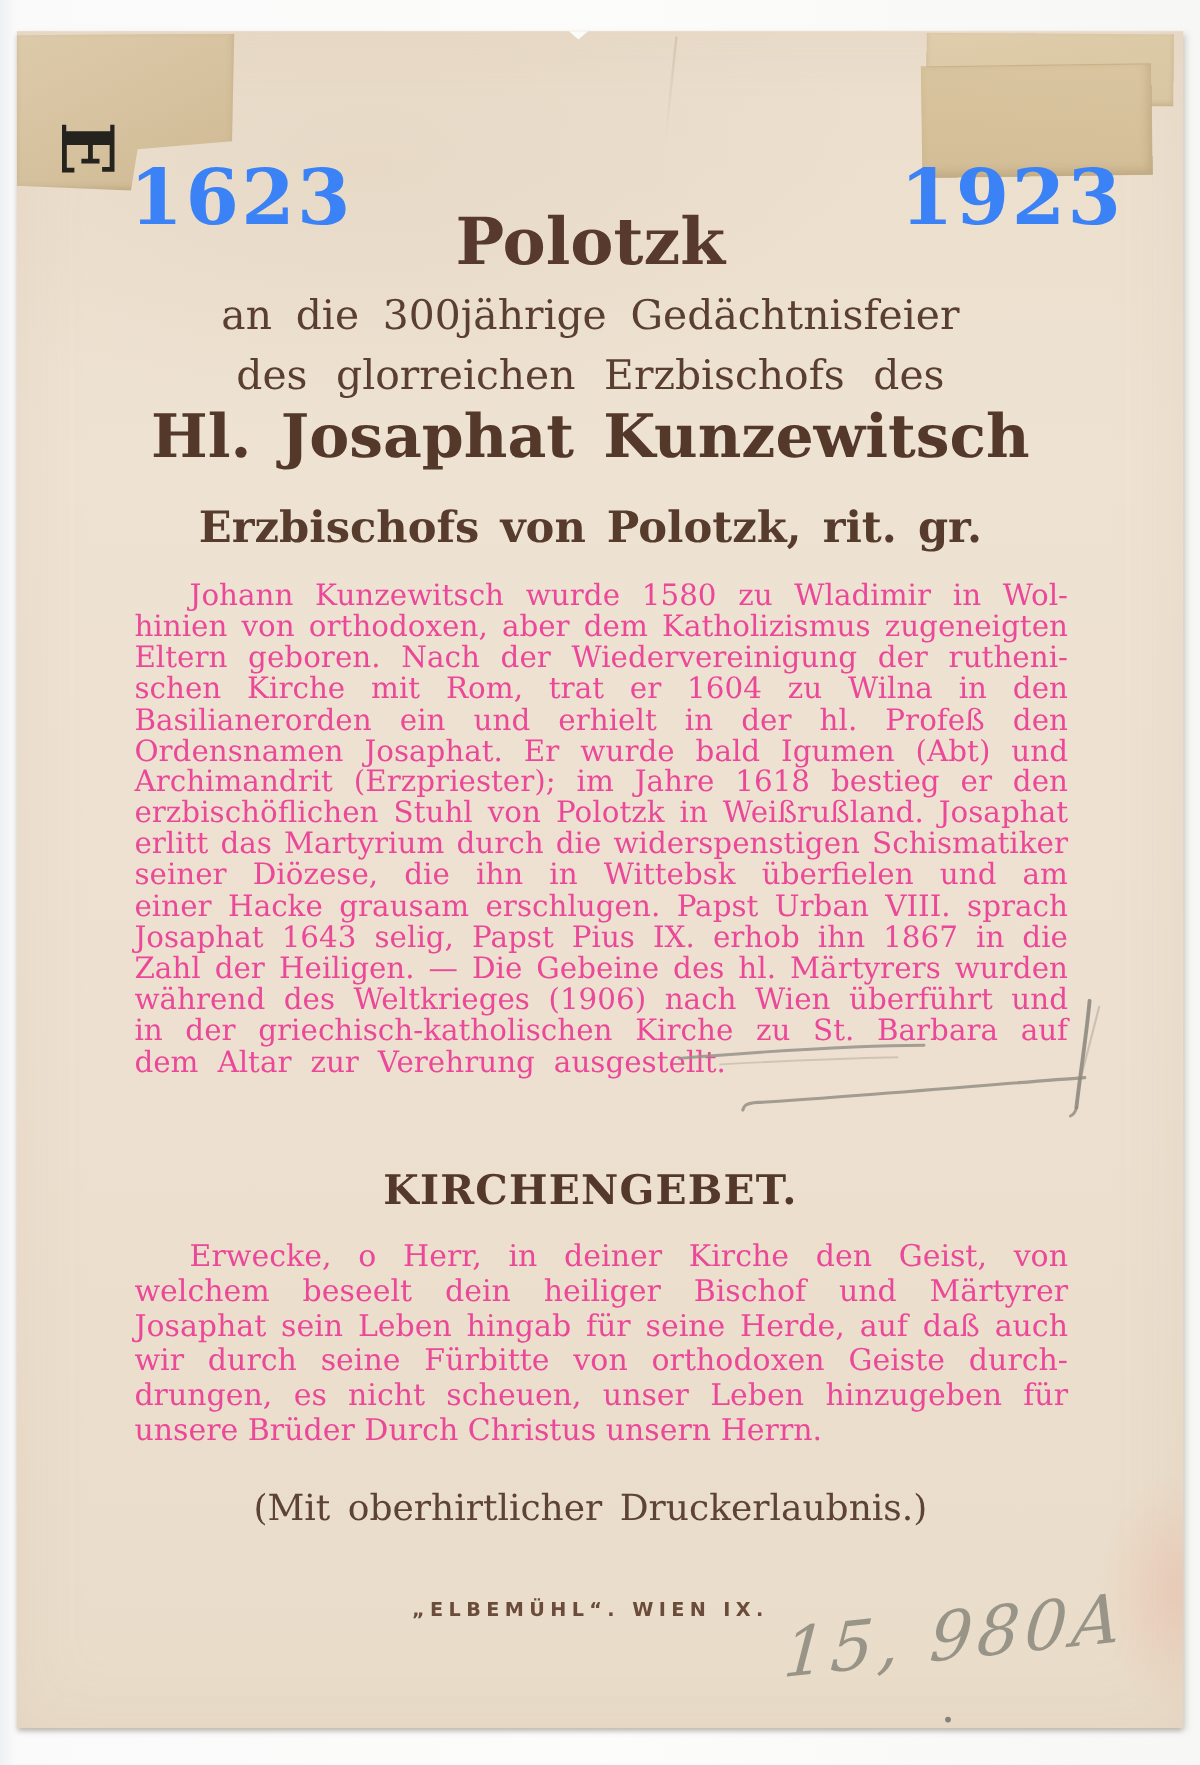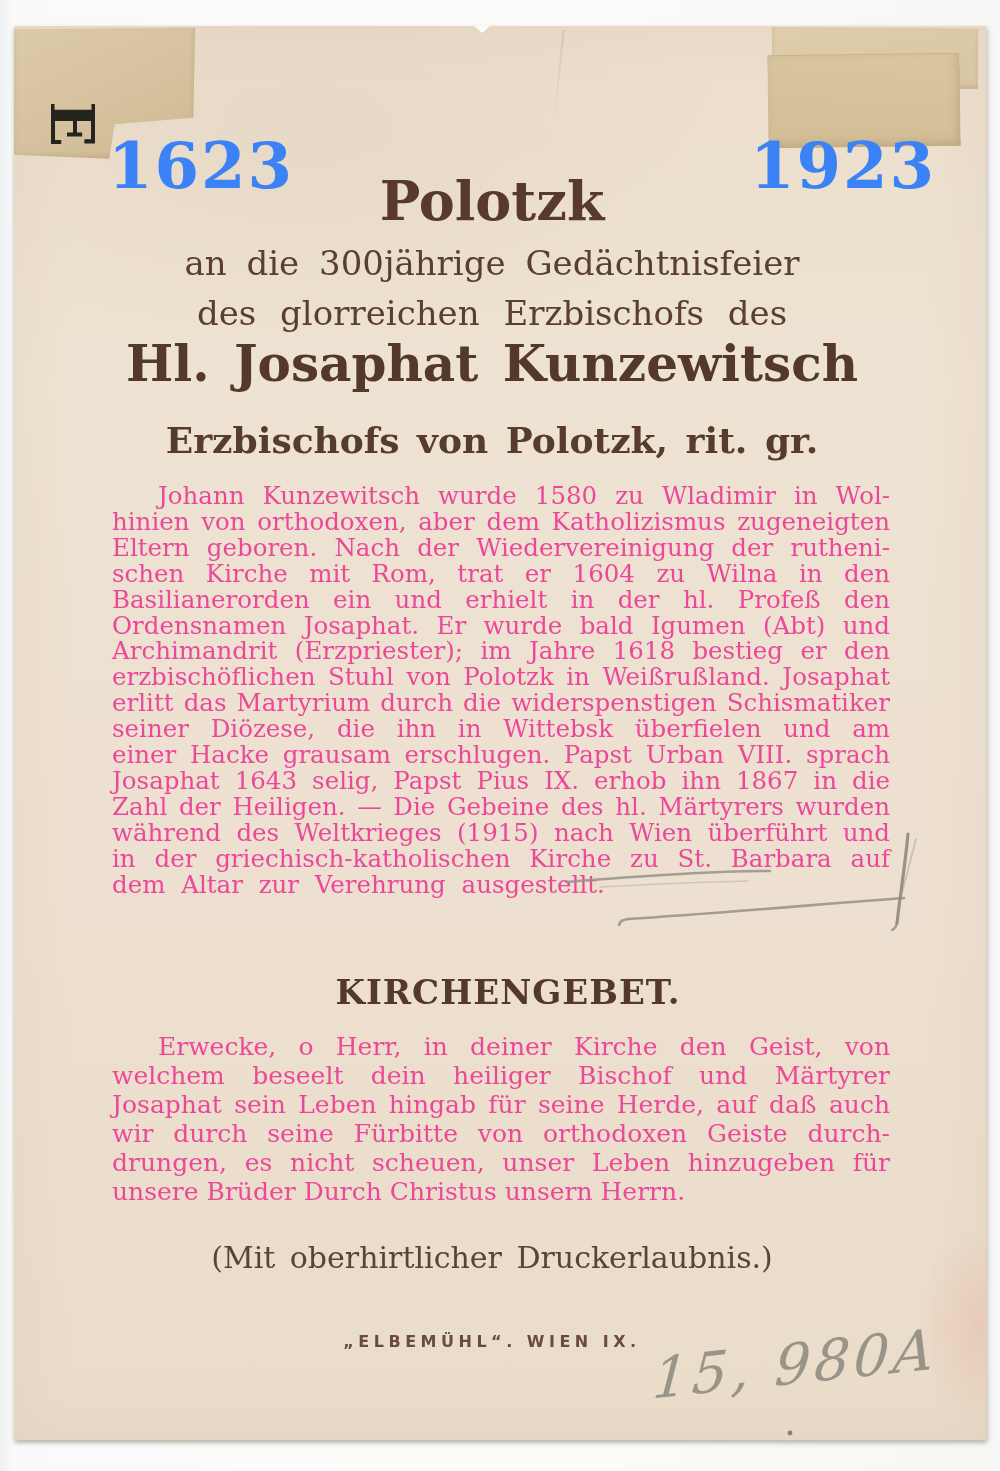--- a/index.html
+++ b/index.html
@@ -58,21 +58,21 @@
   .sub1{top:246px;font:500 34px/1 "DejaVu Serif",serif;word-spacing:9px;color:#5a3f31;}
   .sub2{top:296px;font:500 34px/1 "DejaVu Serif",serif;word-spacing:13px;color:#5a3f31;}
   .saint{top:339px;font:700 50px/1 "DejaVu Serif",serif;word-spacing:7px;color:#543829;}
   .sub3{top:422px;font:600 36px/1 "DejaVu Serif",serif;word-spacing:5px;color:#573c2e;}
   .para{position:absolute;left:112px;width:778px;}
   .bio{top:483px;font-size:24.5px;line-height:25.9px;}
   .para .line{text-align:justify;text-align-last:justify;white-space:normal;}
   .para .line.indent{padding-left:46px;}
   .para .line.last{text-align:left;text-align-last:left;}
   .bio .line.last{word-spacing:8px;}
-  .prayer-heading{top:975px;font:700 34px/1 "DejaVu Serif",serif;letter-spacing:1px;color:#543829;margin-left:16px;}
+  .prayer-heading{top:975px;font:700 34px/1 "DejaVu Serif",serif;letter-spacing:1px;color:#543829;}
   .prayer{top:1033px;font-size:25px;line-height:28.9px;}
   .imprimatur{top:1241px;font:500 30px/1.1 "DejaVu Serif",serif;word-spacing:5px;color:#5d4236;}
   .printer{top:1332px;font:700 16px/1.2 "DejaVu Sans","Liberation Sans",sans-serif;letter-spacing:4.5px;color:#6b4c3b;}
   
   .handwriting{
     position:absolute;left:652px;top:1334px;width:330px;
     font:italic 400 56px/1 "DejaVu Serif",serif;color:#8c887d;
     transform:rotate(-6deg) skewX(-10deg);letter-spacing:4px;opacity:.85;
   }
   svg.pencil{position:absolute;inset:0;pointer-events:none;}
@@ -107,21 +107,21 @@
     <div class="line">schen Kirche mit Rom, trat er 1604 zu Wilna in den</div>
     <div class="line">Basilianerorden ein und erhielt in der hl. Profeß den</div>
     <div class="line">Ordensnamen Josaphat. Er wurde bald Igumen (Abt) und</div>
     <div class="line">Archimandrit (Erzpriester); im Jahre 1618 bestieg er den</div>
     <div class="line">erzbischöflichen Stuhl von Polotzk in Weißrußland. Josaphat</div>
     <div class="line">erlitt das Martyrium durch die widerspenstigen Schismatiker</div>
     <div class="line">seiner Diözese, die ihn in Wittebsk überfielen und am</div>
     <div class="line">einer Hacke grausam erschlugen. Papst Urban VIII. sprach</div>
     <div class="line">Josaphat 1643 selig, Papst Pius IX. erhob ihn 1867 in die</div>
     <div class="line">Zahl der Heiligen. — Die Gebeine des hl. Märtyrers wurden</div>
-    <div class="line">während des Weltkrieges (1915) nach Wien überführt und</div>
+    <div class="line">während des Weltkrieges (1906) nach Wien überführt und</div>
     <div class="line">in der griechisch-katholischen Kirche zu St. Barbara auf</div>
     <div class="line last">dem Altar zur Verehrung ausgestellt.</div>
   </div>
 
   <div class="center prayer-heading">KIRCHENGEBET.</div>
 
   <div class="para prayer ink">
     <div class="line indent">Erwecke, o Herr, in deiner Kirche den Geist, von</div>
     <div class="line">welchem beseelt dein heiliger Bischof und Märtyrer</div>
     <div class="line">Josaphat sein Leben hingab für seine Herde, auf daß auch</div>

